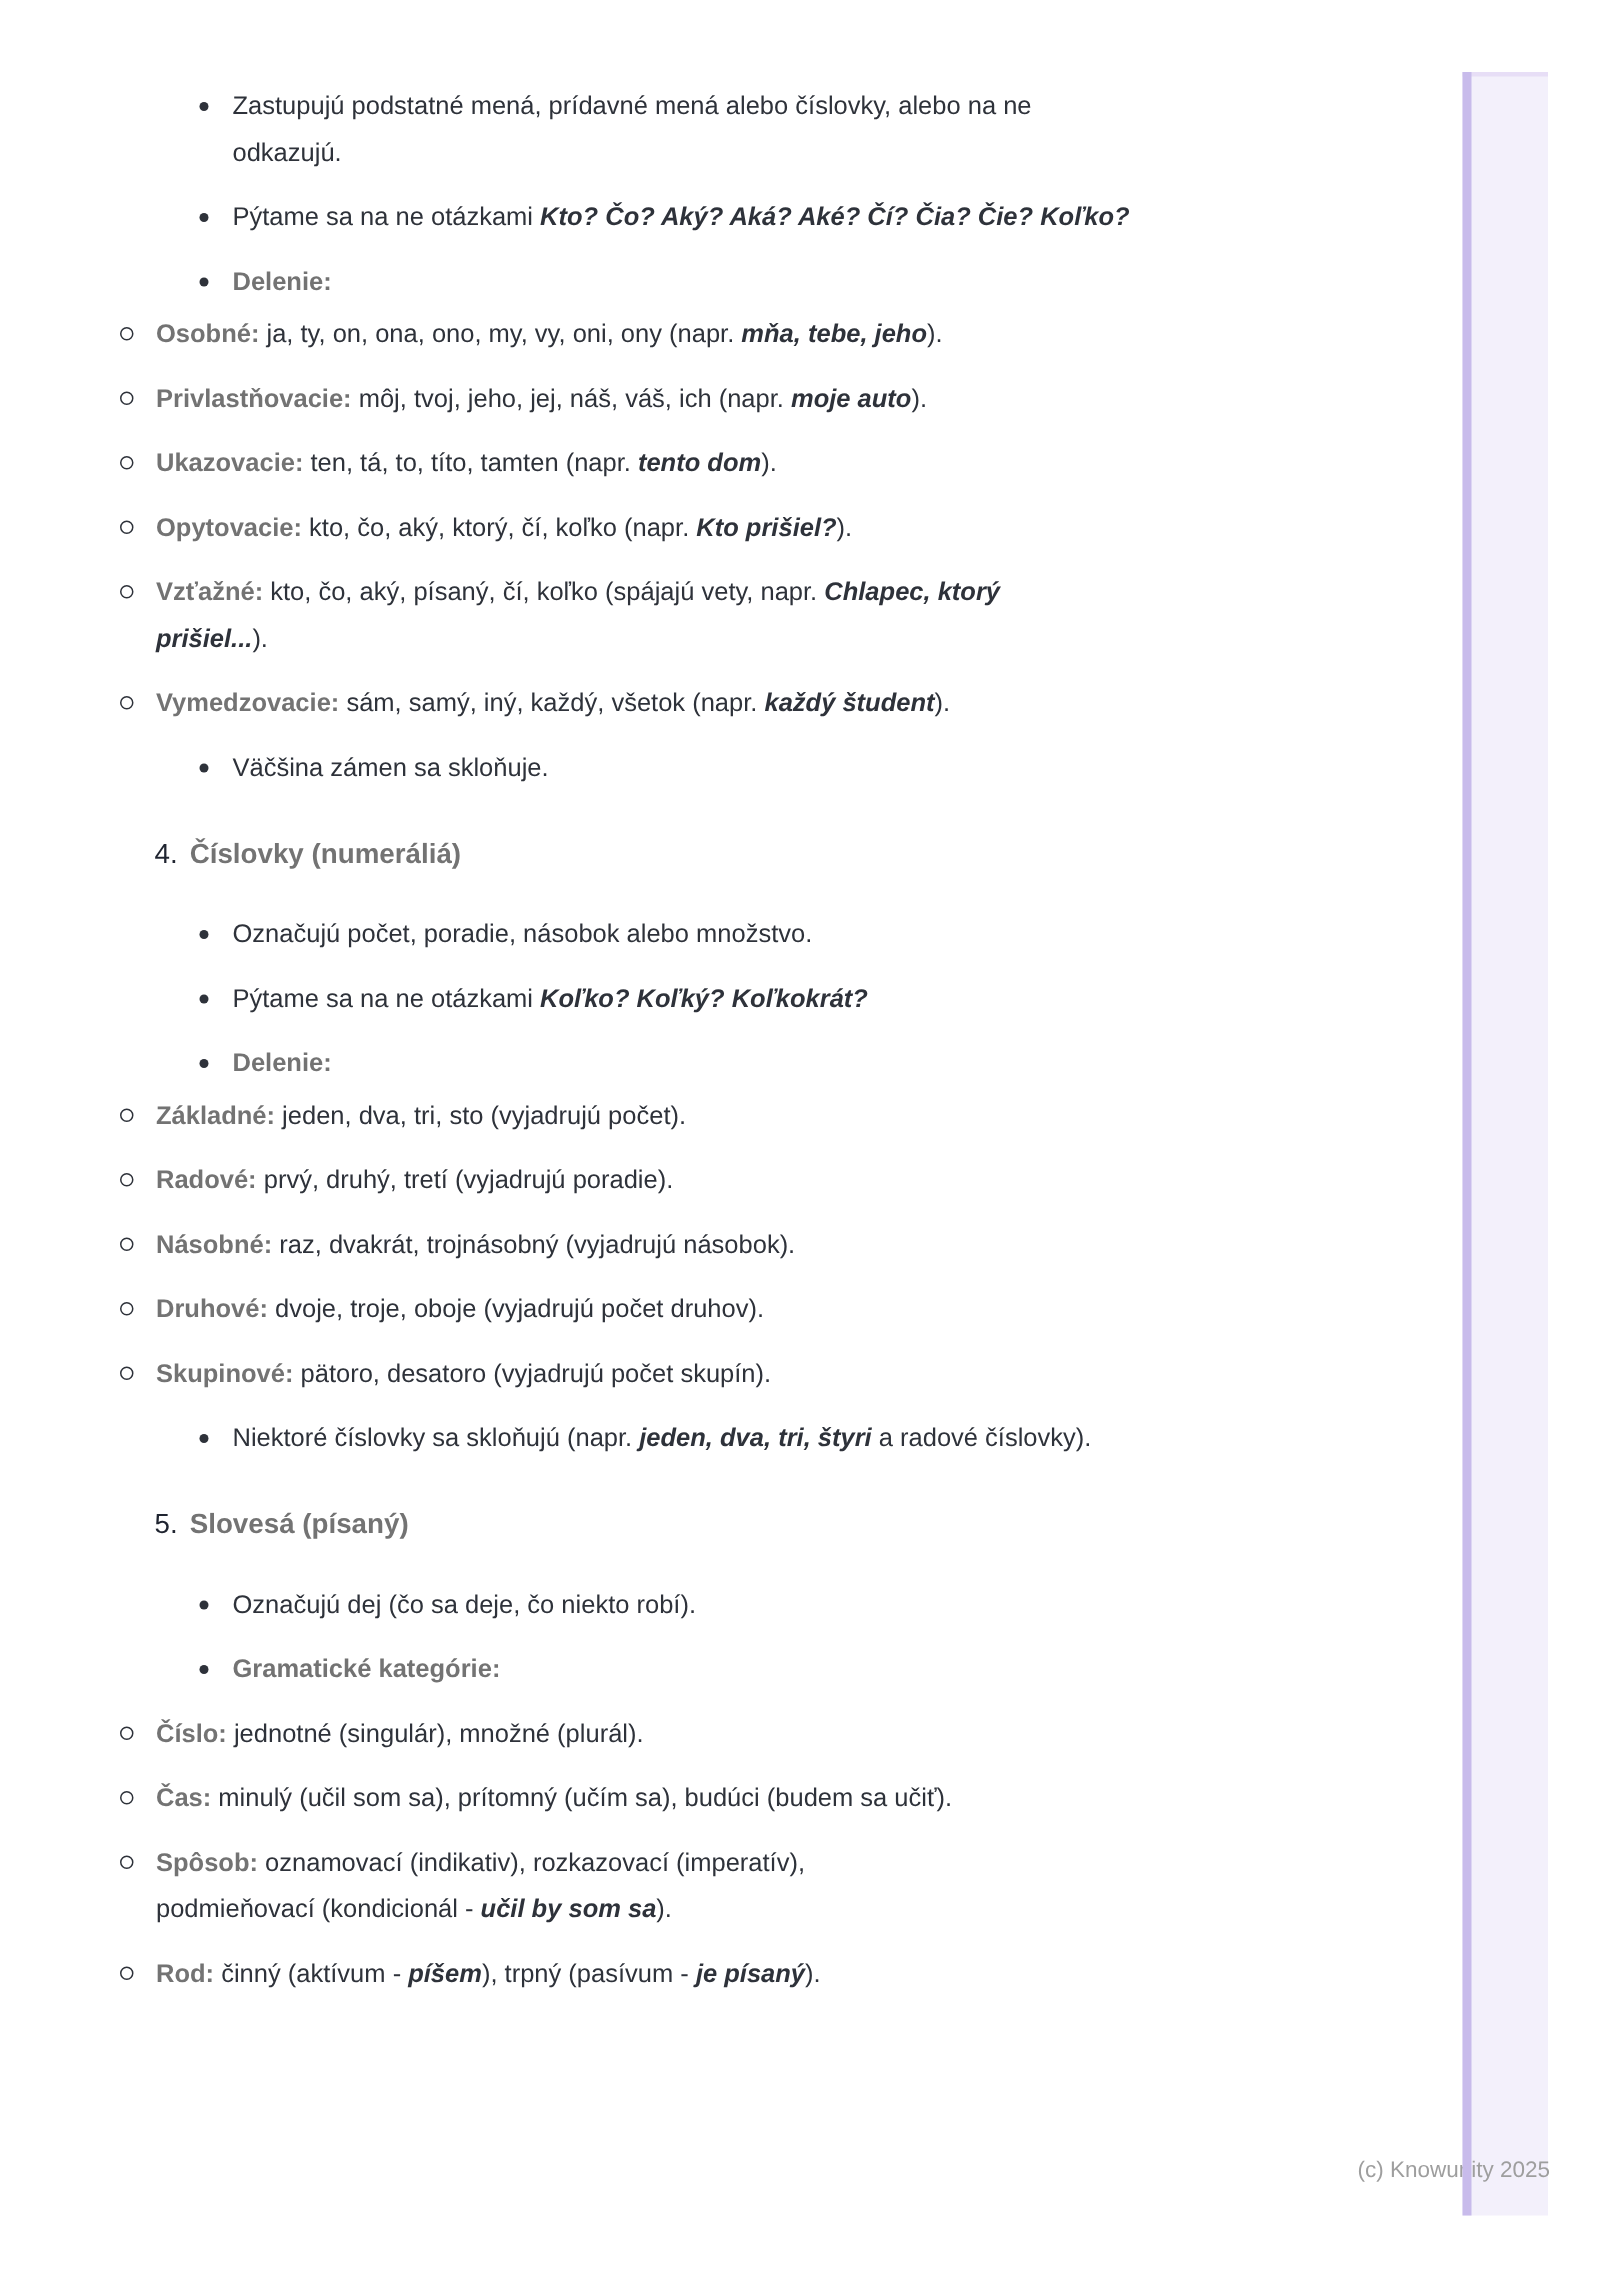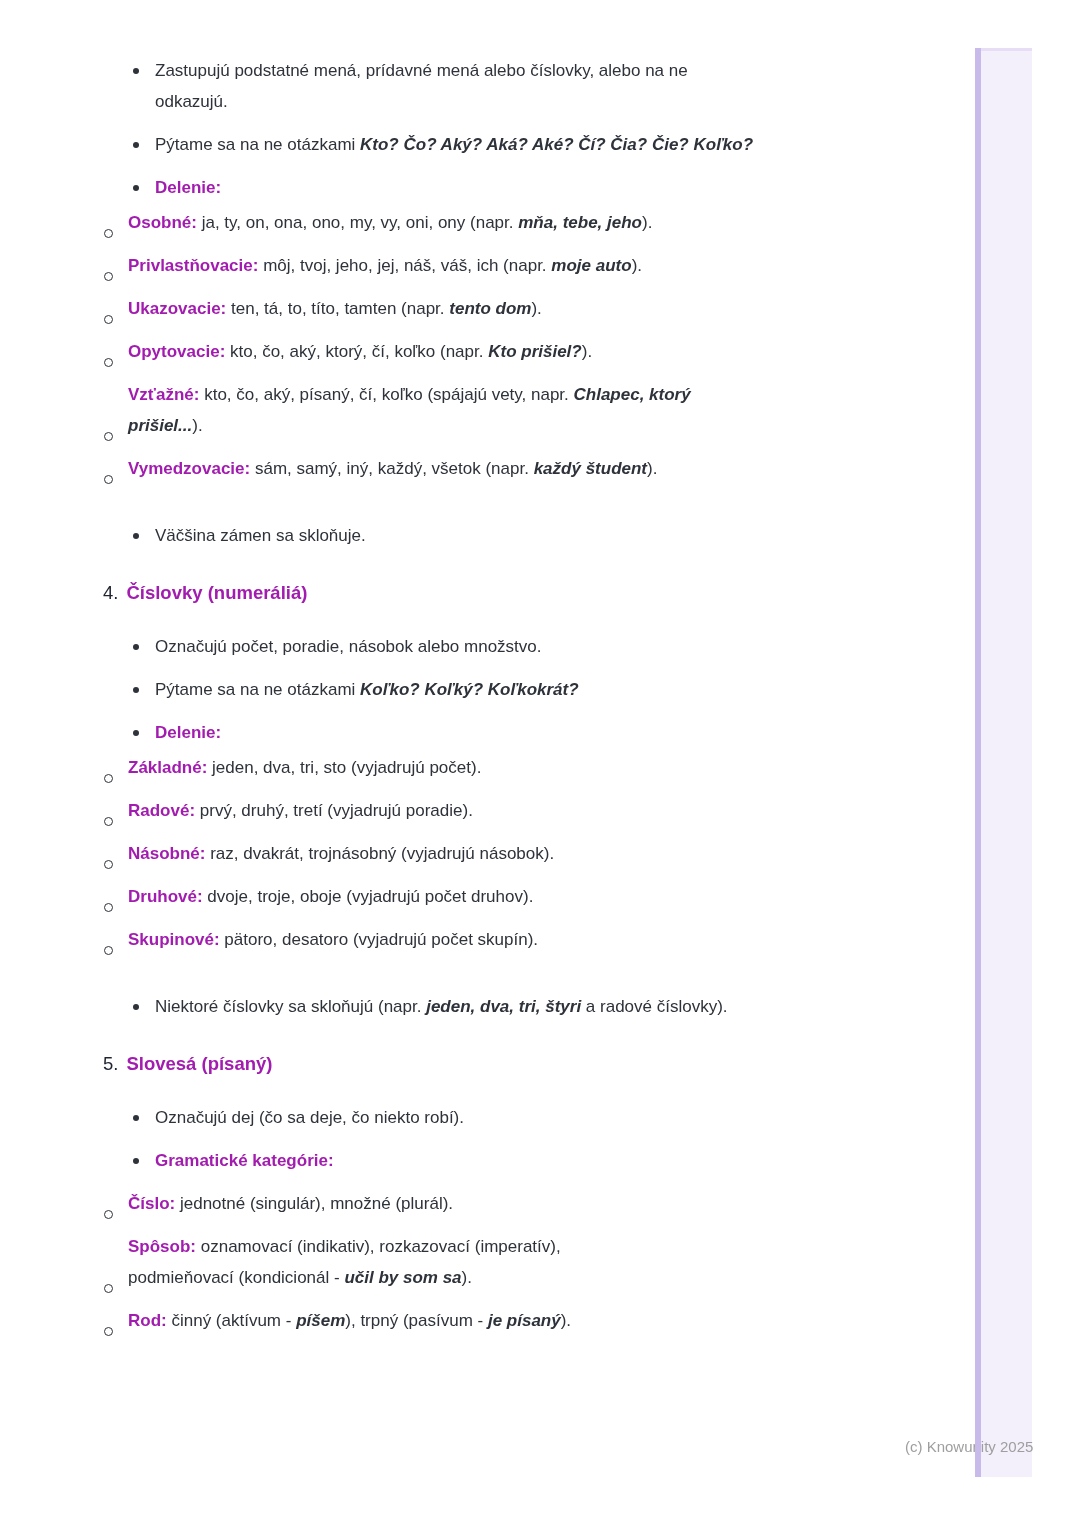--- a/index.html
+++ b/index.html
@@ -19,23 +19,23 @@
   }
   .row {
     display: flex;
     align-items: flex-start;
     font-size: 17px;
     line-height: 31px;
     margin-top: 12px;
   }
   .row:first-child { margin-top: 0; }
   .row.bullet { padding-left: 133px; }
-  .row.sub    { padding-left: 104px; align-items: flex-end; }
+  .row.sub    { padding-left: 80px; }
   .row.sub-first { margin-top: 4px; }
-  .row.gap-top   { margin-top: 36px; }
+  .row.gap-top   { margin-top: 12px; }
   .row.heading {
     padding-left: 103px;
     font-size: 18.5px;
     line-height: 36px;
     margin-top: 24px;
     margin-bottom: 20px;
     color: #1f2430;
   }
   .marker {
     flex: none;
@@ -65,21 +65,21 @@
     background: transparent;
   }
   .num {
     flex: none;
     margin-right: 8px;
     font-weight: 400;
   }
   .txt { max-width: 760px; }
   .heading .txt { font-weight: 700; }
   .s-n { font-style: normal; font-weight: 400; }
-  .s-b { font-weight: 700; color: #a21caf; }
+  .s-b { font-weight: 700; color: #737373; }
   .s-i { font-style: italic; font-weight: 700; }
   .page-strip {
     position: absolute;
     z-index: 0;
     left: 975px; top: 48px;
     width: 57px; height: 1429px;
     background: #f3f0fb;
     border-top: 3px solid #e7def6;
     box-sizing: border-box;
   }
@@ -199,19 +199,23 @@
     <div class="row bullet">
       <span class="marker"></span>
       <div class="txt"><span class="s-b">Gramatické kategórie:</span></div>
     </div>
     <div class="row sub">
       <span class="marker"></span>
       <div class="txt"><span class="s-b">Číslo:</span><span class="s-n"> jednotné (singulár), množné (plurál).</span></div>
     </div>
     <div class="row sub">
       <span class="marker"></span>
+      <div class="txt"><span class="s-b">Čas:</span><span class="s-n"> minulý (učil som sa), prítomný (učím sa), budúci (budem sa učiť).</span></div>
+    </div>
+    <div class="row sub">
+      <span class="marker"></span>
       <div class="txt"><span class="s-b">Spôsob:</span><span class="s-n"> oznamovací (indikativ), rozkazovací (imperatív),</span><br><span class="s-n">podmieňovací (kondicionál - </span><span class="s-i">učil by som sa</span><span class="s-n">).</span></div>
     </div>
     <div class="row sub">
       <span class="marker"></span>
       <div class="txt"><span class="s-b">Rod:</span><span class="s-n"> činný (aktívum - </span><span class="s-i">píšem</span><span class="s-n">), trpný (pasívum - </span><span class="s-i">je písaný</span><span class="s-n">).</span></div>
     </div>
   </div>
 
 </body></html>

